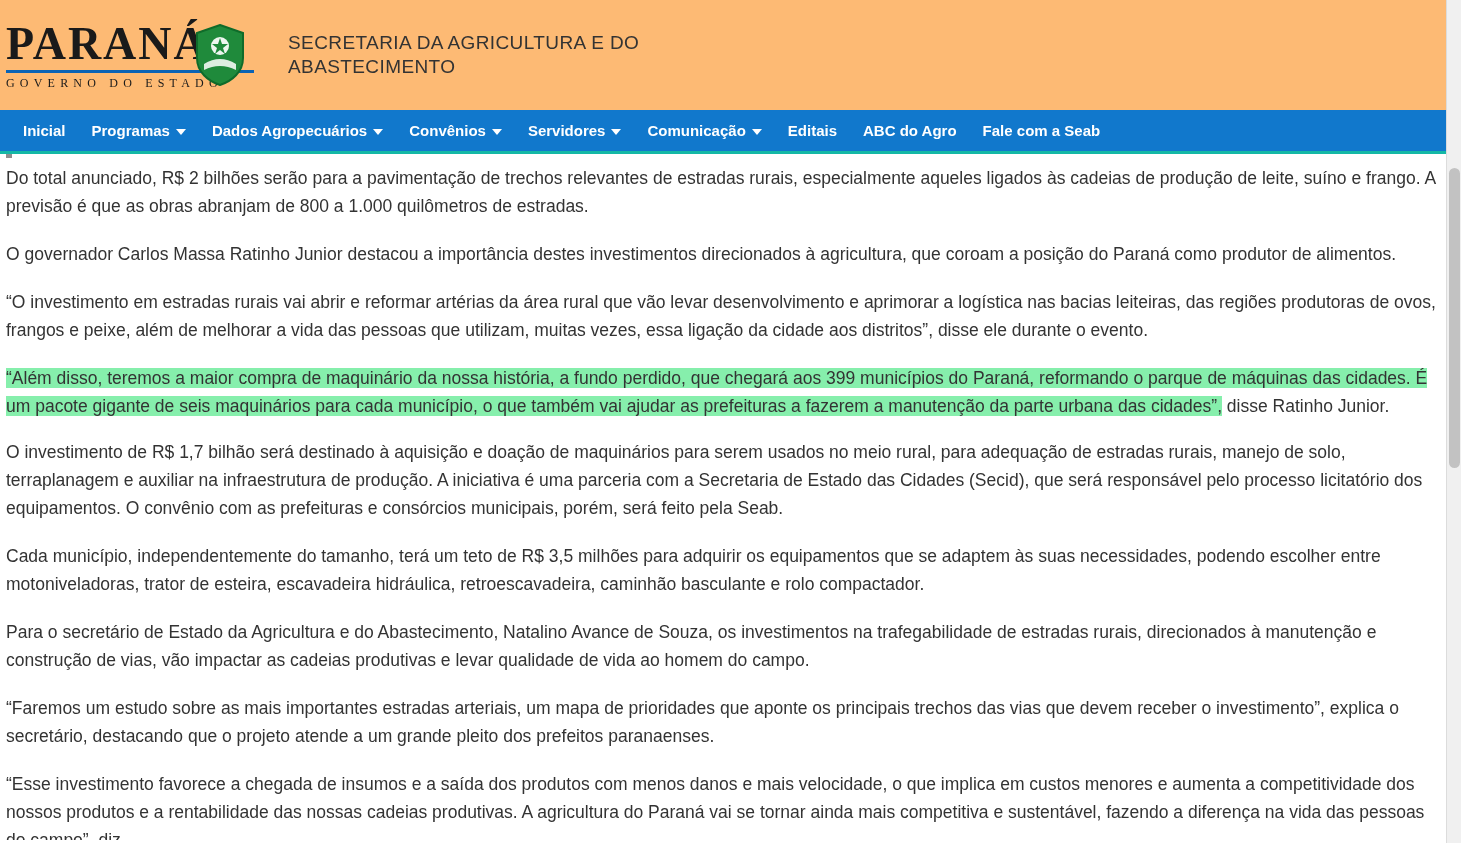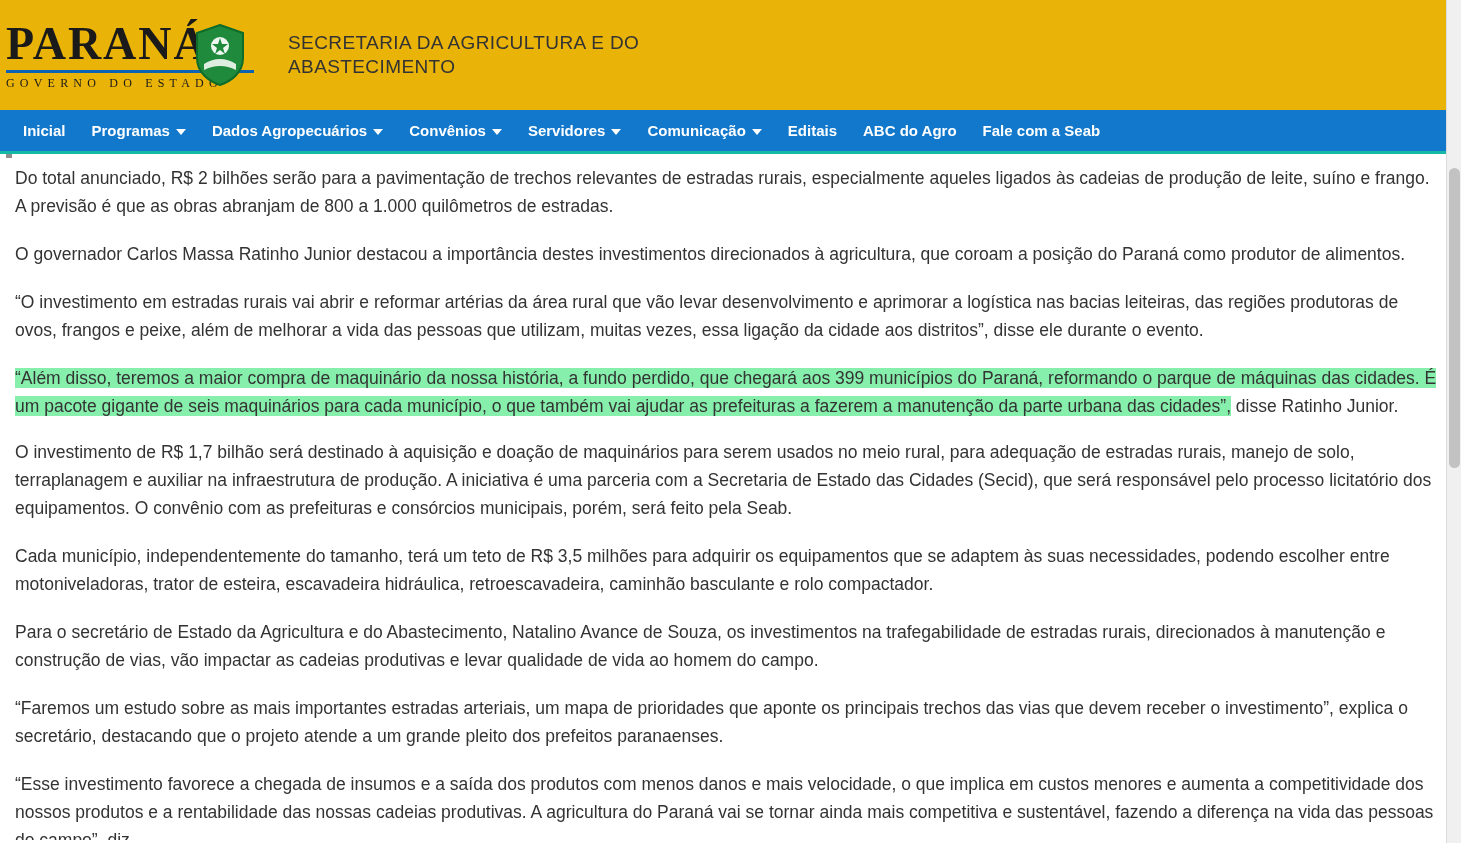--- a/index.html
+++ b/index.html
@@ -8,21 +8,21 @@
     width: 1461px; height: 843px;
     background: #ffffff;
     font-family: "Liberation Sans", sans-serif;
     overflow: hidden;
   }
 
   
   .header {
     position: relative;
     height: 110px;
-    background: #eab308;
+    background: #fdba74;
     display: flex;
     align-items: center;
   }
   .brand {
     display: flex;
     align-items: center;
     padding-left: 6px;
     width: 270px;
     flex: 0 0 270px;
   }
@@ -153,21 +153,21 @@
     width: 0; height: 0;
     border-left: 5px solid transparent;
     border-right: 5px solid transparent;
     border-top: 6px solid #ffffff;
     display: inline-block;
     margin-top: 2px;
   }
 
   
   .content {
-    padding: 10px 18px 0 15px;
+    padding: 10px 18px 0 6px;
     height: 686px;
     overflow: hidden;
     position: relative;
   }
   .content p {
     margin: 0 0 20px 0;
     font-size: 17.5px;
     line-height: 28px;
     color: #333333;
   }

